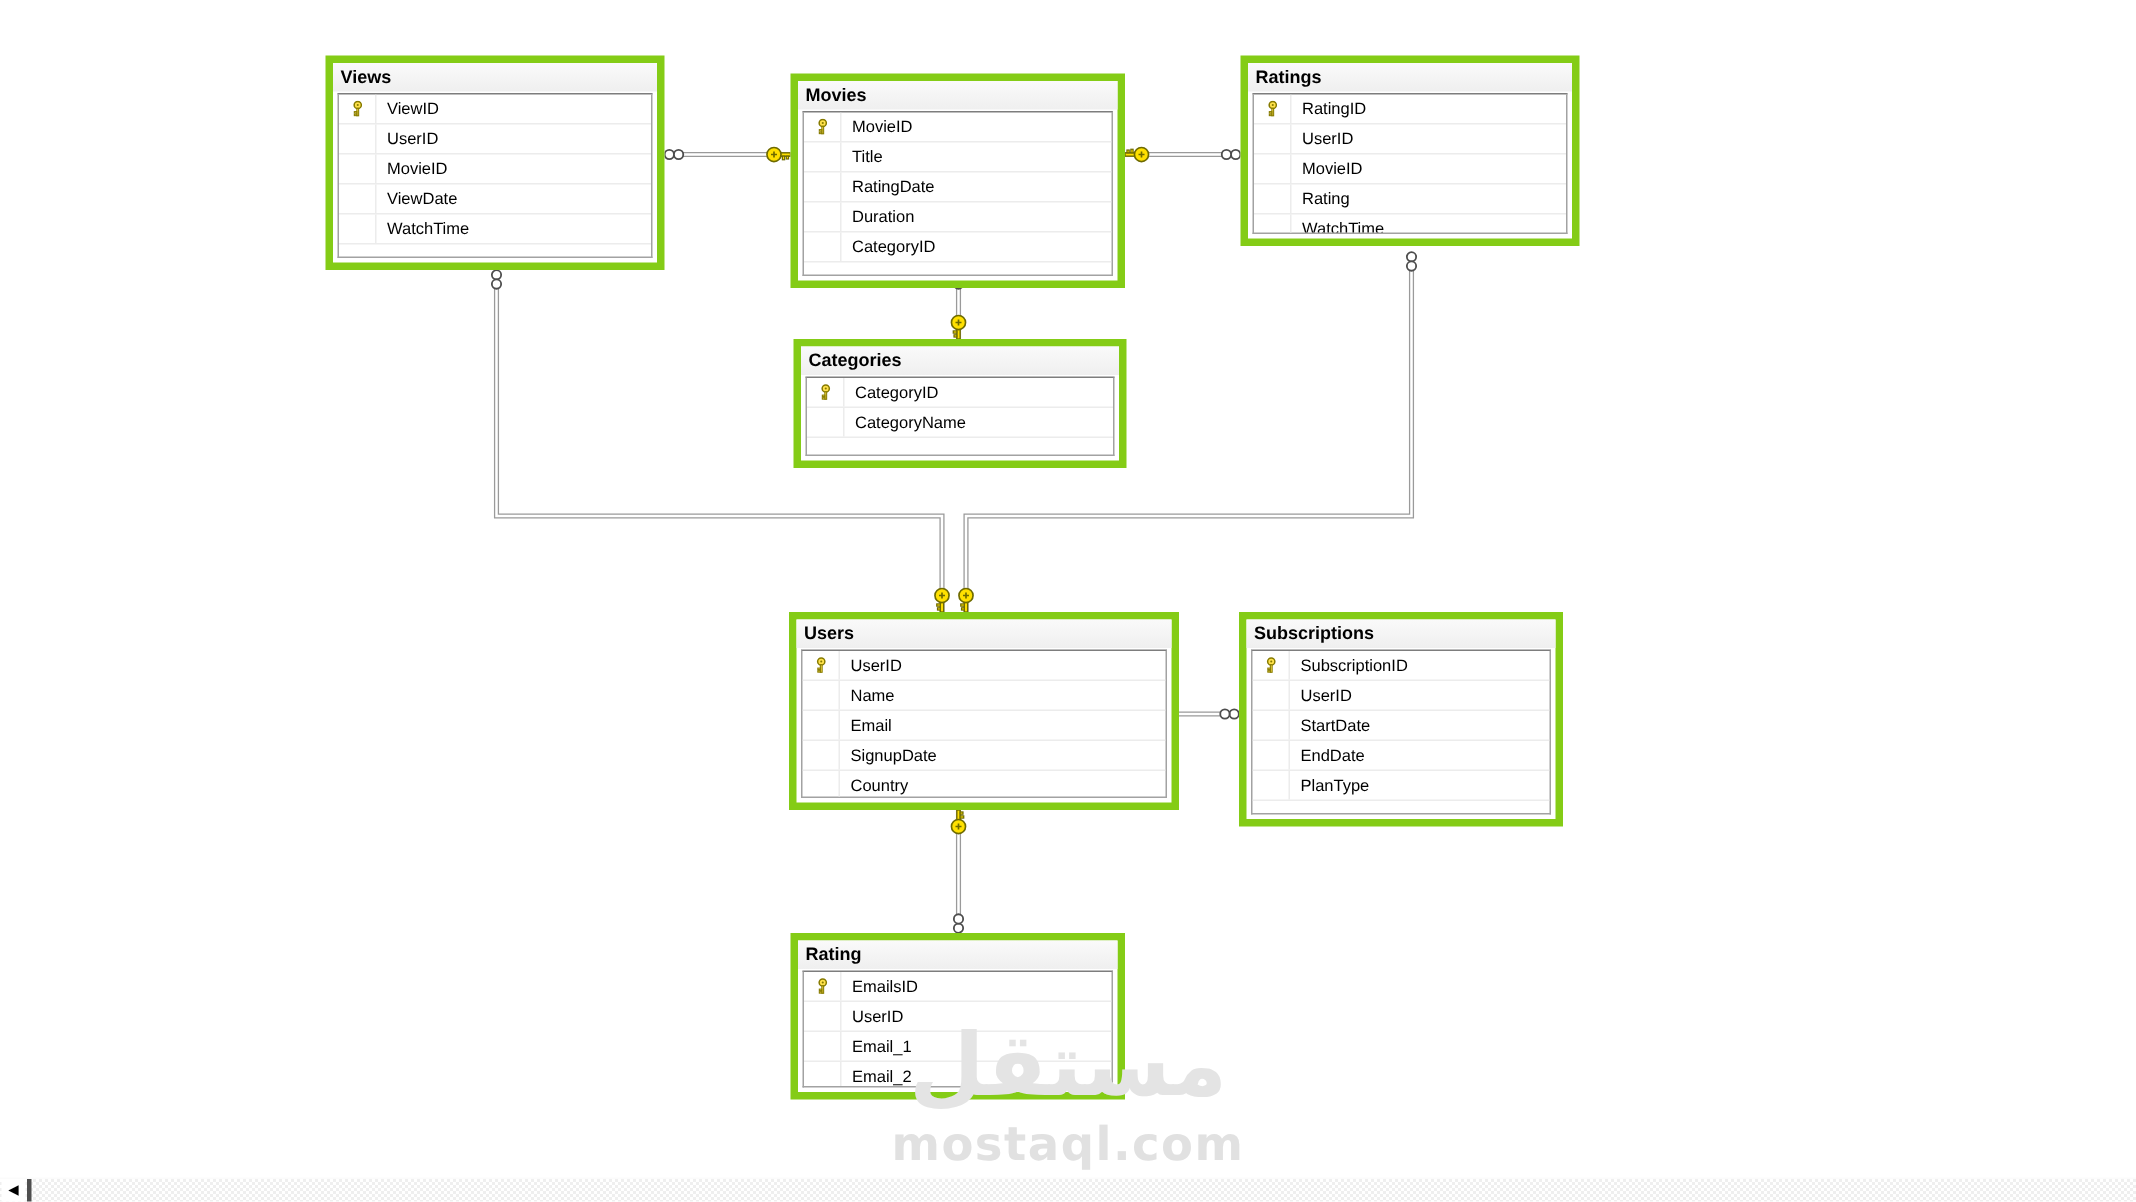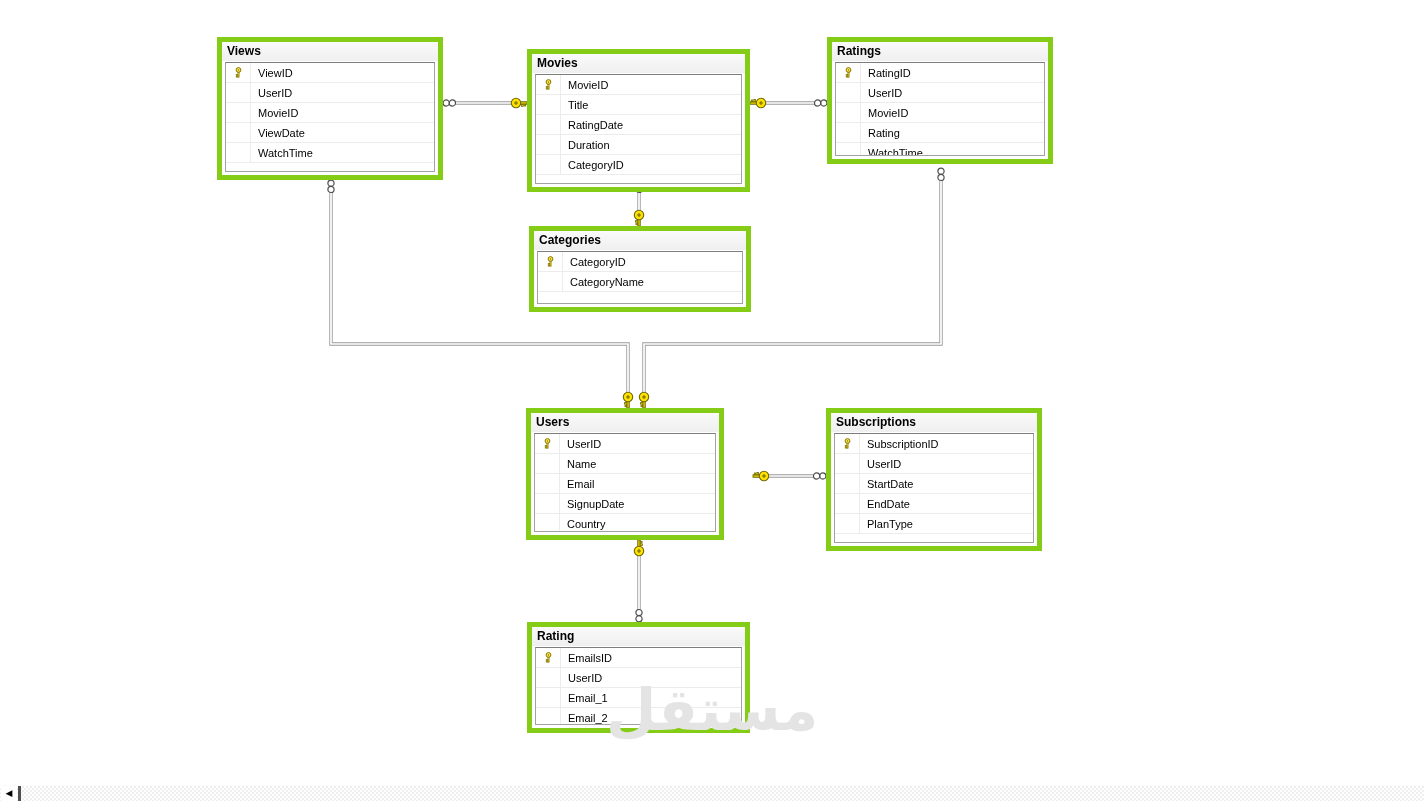--- a/index.html
+++ b/index.html
@@ -242,21 +242,21 @@
           </span>
         <span class="fname">CategoryID</span>
       </div>
       <div class="row">
           <span class="icell"></span>
           <span class="fname">CategoryName</span>
         </div>
     </div>
   </div>
 
-  <div class="tbl" style="left:526px;top:408px;width:198px;height:132px;">
+  <div class="tbl" style="left:526px;top:408px;width:260px;height:132px;">
     <div class="tbl-title">Users</div>
     <div class="tbl-grid">
       <div class="row">
         <span class="icell">
             <svg width="11" height="11" viewBox="0 0 11 11">
               <circle cx="5.5" cy="3" r="2.4" fill="#ffe14a" stroke="#867a00"></circle>
               <circle cx="5.5" cy="3" r="0.7" fill="#867a00"></circle>
               <rect x="4.9" y="5.2" width="1.2" height="5" fill="#ffe14a" stroke="#867a00" stroke-width="0.7"></rect>
               <rect x="3.2" y="7.4" width="1.7" height="1" fill="#ffe14a" stroke="#867a00" stroke-width="0.7"></rect>
               <rect x="3.2" y="9.1" width="1.7" height="1" fill="#ffe14a" stroke="#867a00" stroke-width="0.7"></rect>
@@ -341,19 +341,20 @@
           <span class="fname">Email_1</span>
         </div>
       <div class="row">
           <span class="icell"></span>
           <span class="fname">Email_2</span>
         </div>
     </div>
   </div>
 
   <div class="wm wm-ar">مستقل</div>
+  <div class="wm wm-en">mostaql.com</div>
 
   <div class="hscroll">
     <div class="hscroll-btn">◀</div>
     <div class="hscroll-thumb"></div>
   </div>
 
 </div>
 
 </body></html>

